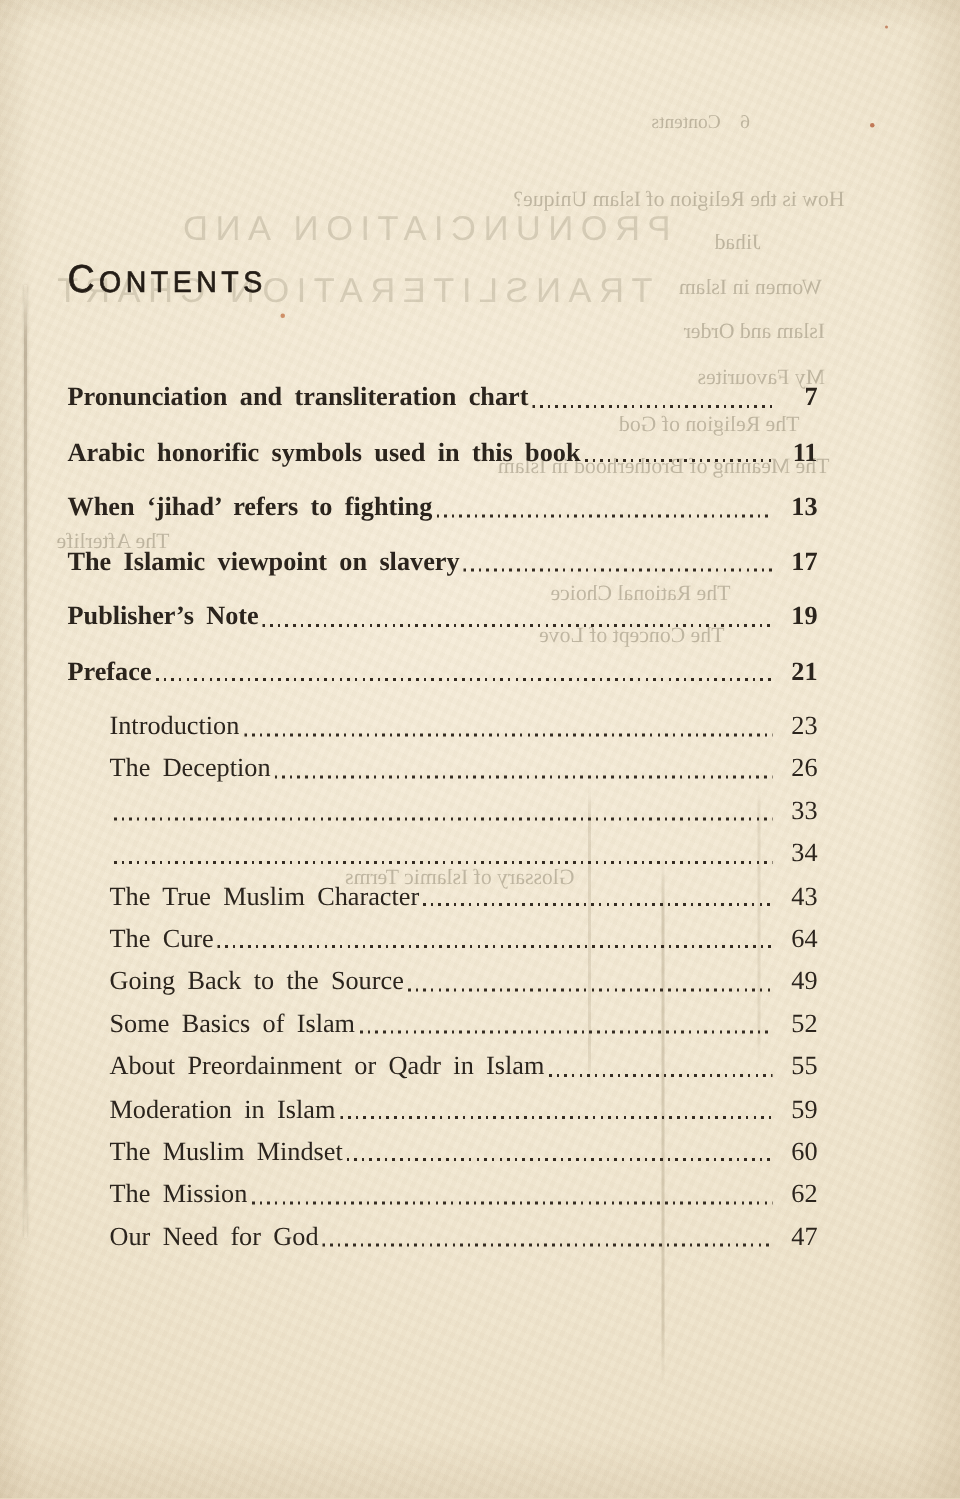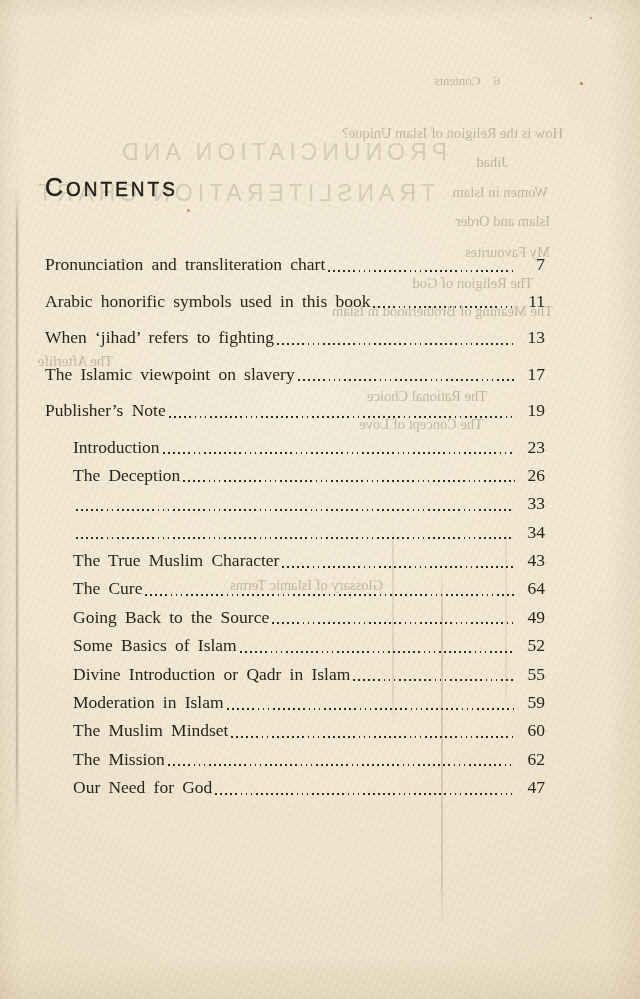--- a/index.html
+++ b/index.html
@@ -42,21 +42,21 @@
     position:absolute;left:45px;top:172px;
     font-family:"Liberation Sans",sans-serif;font-weight:400;
     color:#241d16;letter-spacing:3px;font-size:19px;line-height:28px;
     -webkit-text-stroke:.45px currentColor;transform:scaleY(1.04);transform-origin:left top;
   }
   .title .cap{font-size:25px;}
 
   
   .toc{position:absolute;left:45px;top:252px;width:500px;}
   .toc-row{display:flex;line-height:24px;font-size:17.5px;word-spacing:.22em;}
-  .toc-row.top{margin-bottom:12.5px;}
+  .toc-row.top{margin-bottom:12.5px;font-weight:bold;}
   .toc-row.sub{margin-bottom:4.4px;padding-left:28px;justify-content:flex-end;}
   .lbl{white-space:nowrap;flex:0 0 auto;}
   .lbl-i{font-style:italic;margin-left:5px;flex:0 0 auto;}
   .dots{
     flex:1 1 auto;align-self:flex-end;height:2px;margin:0 6px 4.5px 3px;
     background-image:repeating-linear-gradient(to right,#352c22 0 1.7px,transparent 1.7px 5.1px);
   }
   .pagenum{flex:0 0 auto;min-width:24px;text-align:right;}
 </style>
 </head>
@@ -114,20 +114,25 @@
       <div class="toc-row top">
         <span class="lbl">The Islamic viewpoint on slavery</span>
         <span class="dots"></span>
         <span class="pagenum">17</span>
       </div>
       <div class="toc-row top">
         <span class="lbl">Publisher’s Note</span>
         <span class="dots"></span>
         <span class="pagenum">19</span>
       </div>
+      <div class="toc-row top">
+        <span class="lbl">Preface</span>
+        <span class="dots"></span>
+        <span class="pagenum">21</span>
+      </div>
       <div class="toc-row sub">
         <span class="lbl">Introduction</span>
         <span class="dots"></span>
         <span class="pagenum">23</span>
       </div>
       <div class="toc-row sub">
         <span class="lbl">The Deception</span>
         <span class="dots"></span>
         <span class="pagenum">26</span>
       </div>
@@ -153,21 +158,21 @@
         <span class="lbl">Going Back to the Source</span>
         <span class="dots"></span>
         <span class="pagenum">49</span>
       </div>
       <div class="toc-row sub">
         <span class="lbl">Some Basics of Islam</span>
         <span class="dots"></span>
         <span class="pagenum">52</span>
       </div>
       <div class="toc-row sub">
-        <span class="lbl">Divine Introduction or Qadr in Islam</span>
+        <span class="lbl">About Preordainment or Qadr in Islam</span>
         <span class="dots"></span>
         <span class="pagenum">55</span>
       </div>
       <div class="toc-row sub">
         <span class="lbl">Moderation in Islam</span>
         <span class="dots"></span>
         <span class="pagenum">59</span>
       </div>
       <div class="toc-row sub">
         <span class="lbl">The Muslim Mindset</span>

